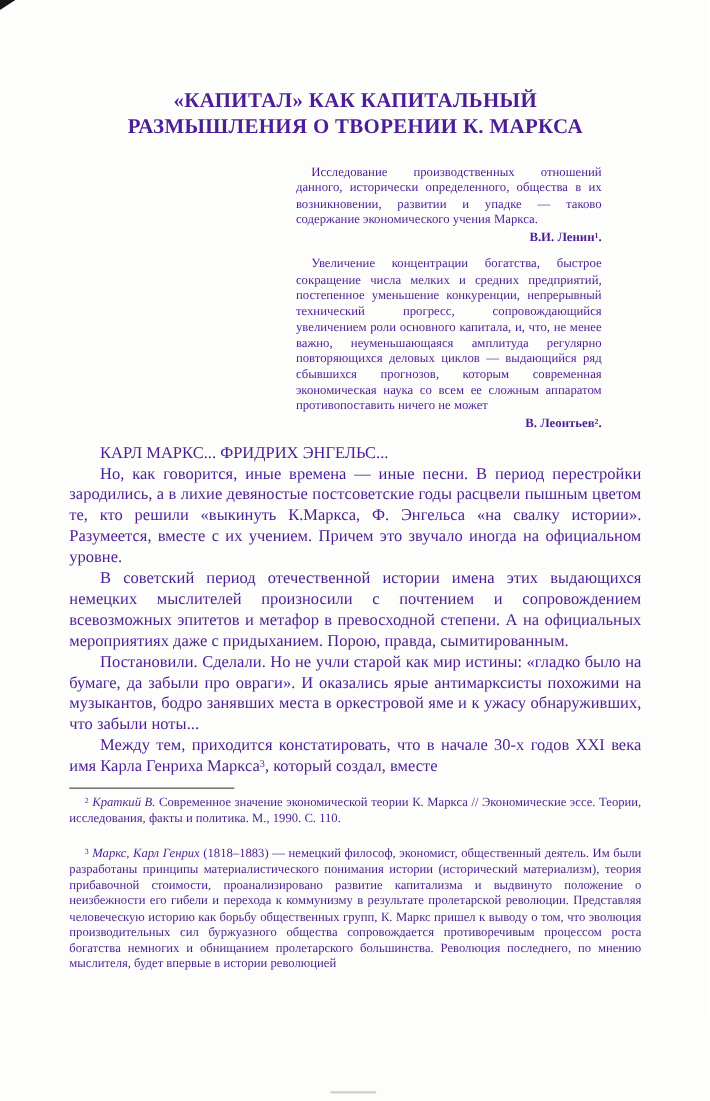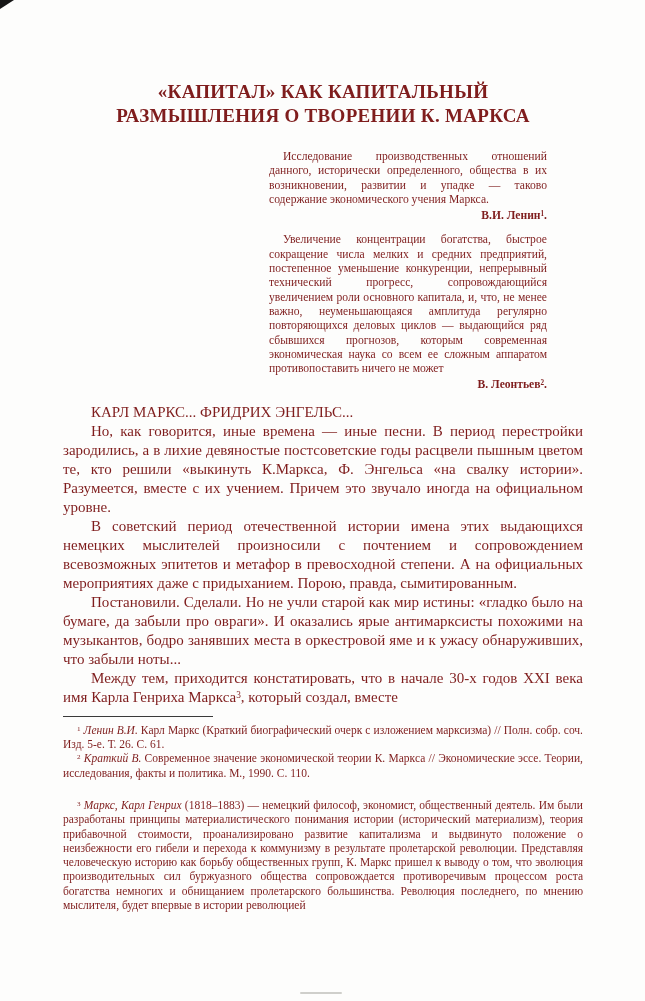--- a/index.html
+++ b/index.html
@@ -80,21 +80,21 @@
     vertical-align: baseline;
     position: relative;
     top: -0.45em;
     line-height: 0;
   }
   .it { font-style: italic; }
 </style>
 </head>
 <body>
 
-<div class="page" style="background: rgb(253, 253, 252); color: #7f1d1d;">
+<div class="page" style="background: rgb(253, 253, 252); color: #4c1d95;">
   <div class="corner-artifact"></div>
 
   <div class="title">
     <div>«КАПИТАЛ» КАК КАПИТАЛЬНЫЙ</div>
     <div>РАЗМЫШЛЕНИЯ О ТВОРЕНИИ К. МАРКСА</div>
   </div>
 
   <div class="epigraphs">
       <div class="epigraph">
         <div class="epigraph-text">Исследование производственных отношений данного, исторически определенного, общества в их возникновении, развитии и упадке — таково содержание экономического учения Маркса.</div>
@@ -110,19 +110,18 @@
       <p class="para"><span>КАРЛ МАРКС... ФРИДРИХ ЭНГЕЛЬС...</span></p>
       <p class="para"><span>Но, как говорится, иные времена — иные песни. В период перестройки зародились, а в лихие девяностые постсоветские годы расцвели пышным цветом те, кто решили «выкинуть К.Маркса, Ф. Энгельса «на свалку истории». Разумеется, вместе с их учением. Причем это звучало иногда на официальном уровне.</span></p>
       <p class="para"><span>В советский период отечественной истории имена этих выдающихся немецких мыслителей произносили с почтением и сопровождением всевозможных эпитетов и метафор в превосходной степени. А на официальных мероприятиях даже с придыханием. Порою, правда, сымитированным.</span></p>
       <p class="para"><span>Постановили. Сделали. Но не учли старой как мир истины: «гладко было на бумаге, да забыли про овраги». И оказались ярые антимарксисты похожими на музыкантов, бодро занявших места в оркестровой яме и к ужасу обнаруживших, что забыли ноты...</span></p>
       <p class="para"><span>Между тем, приходится констатировать, что в начале 30-х годов XXI века имя Карла Генриха Маркса</span><sup>3</sup><span>, который создал, вместе</span></p>
     </div>
 
   <hr class="fn-sep">
 
   <div class="footnotes">
-      <p class="footnote"><sup>1</sup><span class="it"> Ленин В.И.</span><span> Карл Маркс (Краткий биографический очерк с изложением марксизма) // Полн. собр. соч. Изд. 5-е. Т. 26. С. 61.</span></p>
       <p class="footnote"><sup>2</sup><span class="it"> Краткий В.</span><span> Современное значение экономической теории К. Маркса // Экономические эссе. Теории, исследования, факты и политика. М., 1990. С. 110.</span></p>
       <p class="footnote gap"><sup>3</sup><span class="it"> Маркс, Карл Генрих</span><span> (1818–1883) — немецкий философ, экономист, общественный деятель. Им были разработаны принципы материалистического понимания истории (исторический материализм), теория прибавочной стоимости, проанализировано развитие капитализма и выдвинуто положение о неизбежности его гибели и перехода к коммунизму в результате пролетарской революции. Представляя человеческую историю как борьбу общественных групп, К. Маркс пришел к выводу о том, что эволюция производительных сил буржуазного общества сопровождается противоречивым процессом роста богатства немногих и обнищанием пролетарского большинства. Революция последнего, по мнению мыслителя, будет впервые в истории революцией</span></p>
     </div>
 
   <div class="bottom-artifact"></div>
 </div>
 
 </body></html>

